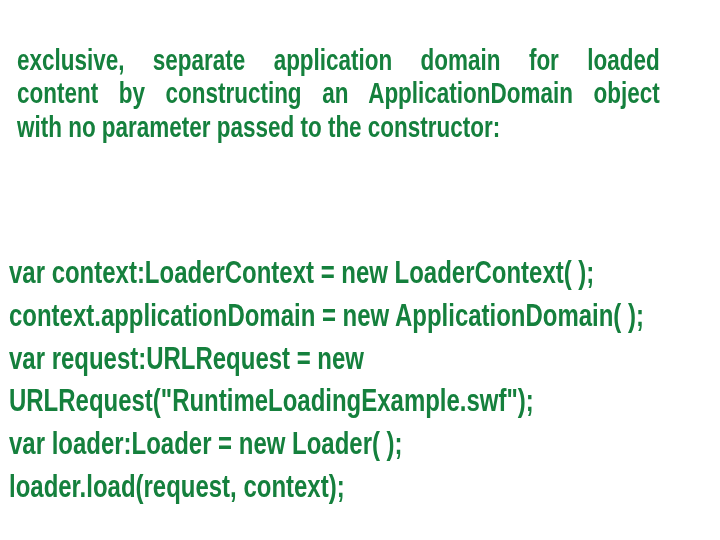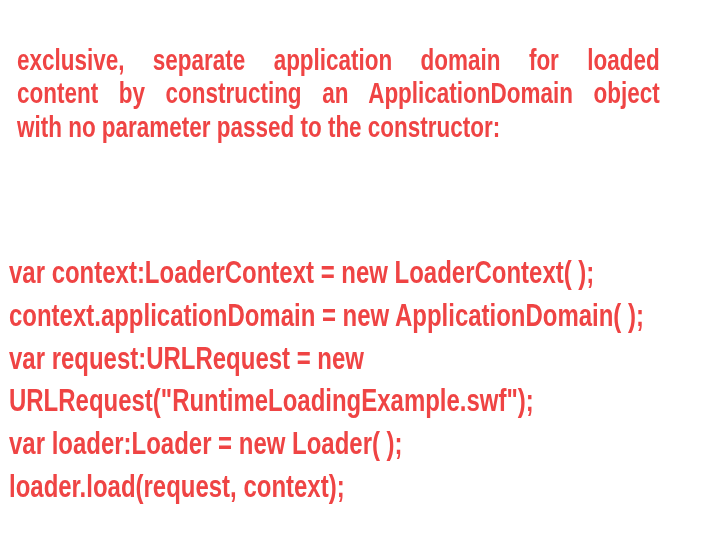--- a/index.html
+++ b/index.html
@@ -10,21 +10,21 @@
     width: 720px;
     height: 540px;
     overflow: hidden;
     background: #ffffff;
   }
   .slide {
     position: relative;
     width: 720px;
     height: 440px;
     background: #ffffff;
-    color: #ef4444;
+    color: #15803d;
     font-family: "Liberation Sans", sans-serif;
     font-weight: bold;
   }
   
   .para {
     position: absolute;
     left: 17px;
     top: 43px;
     width: 858px;
     transform: scaleX(0.749);

